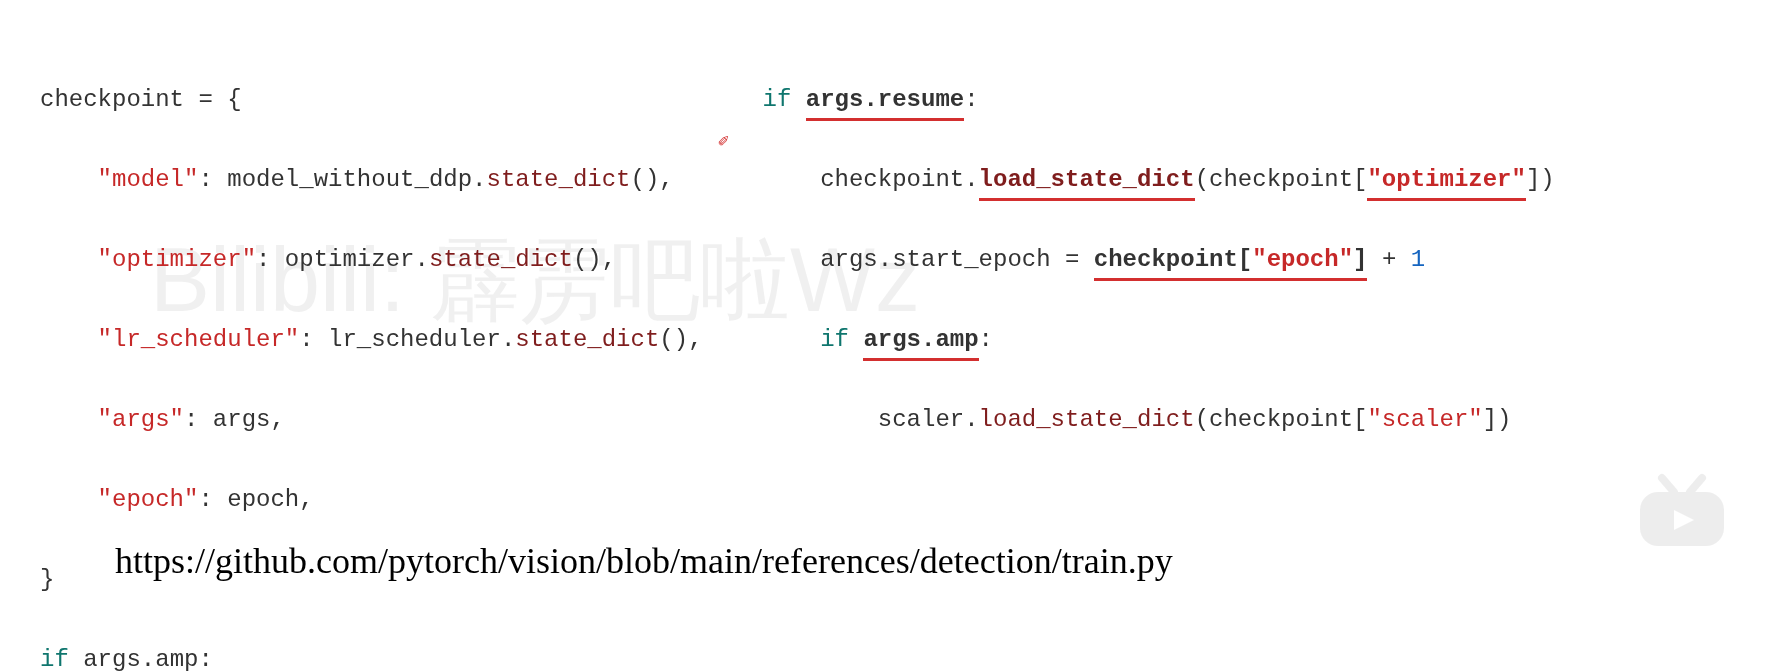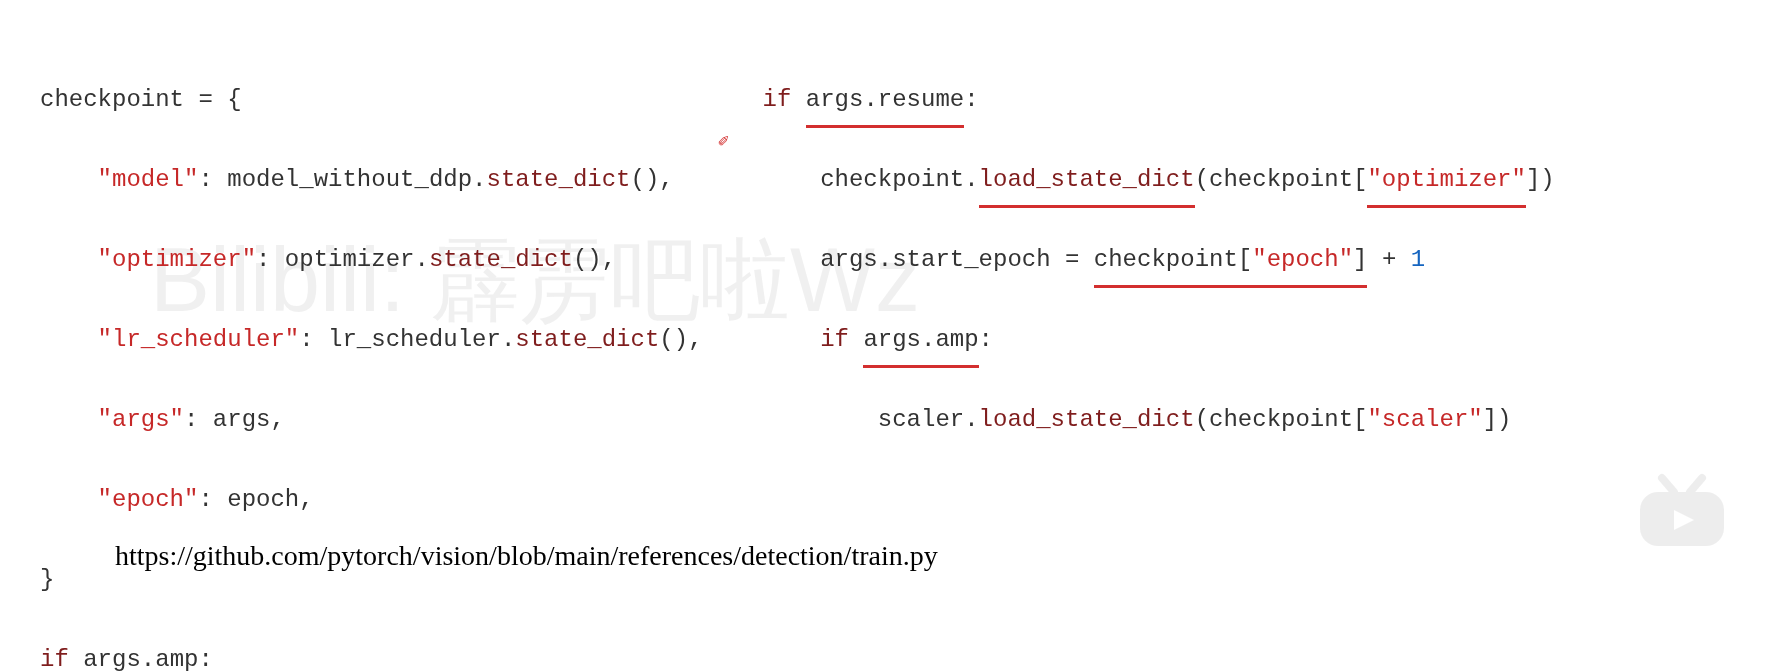--- a/index.html
+++ b/index.html
@@ -20,28 +20,29 @@
     padding: 40px 40px 0 40px;
     gap: 60px;
   }
   .col {
     position: relative;
     line-height: 40px;
     white-space: pre;
   }
   .col-left  { flex: 0 0 640px; }
   .col-right { flex: 1; }
-  .kw   { color: #7f1d1d; text-align: right; }     
+  .kw   { color: #0f766e; text-align: right; }     
   .var  { color: #333; }
   .attr { color: #7f1d1d; }     
   .str  { color: #c62828; }     
   .num  { color: #1565c0; }
   .ul   {
     border-bottom: 3px solid #d32f2f;
-    padding-bottom: 12px;
+    padding-bottom: 5px;
+    font-weight: bold;
   }
   .cursor {
     position: absolute;
     color: #d32f2f;
     font-size: 18px;
     top: 82px;
     left: 678px;
     user-select: none;
   }
   .watermark {
@@ -53,21 +54,21 @@
     color: #888;
     opacity: 0.12;
     white-space: nowrap;
     pointer-events: none;
   }
   .footer-link {
     position: absolute;
     left: 115px;
     top: 540px;
     font-family: "Times New Roman", serif;
-    font-size: 28px;
+    font-size: 36px;
     color: #000;
   }
   .tv-icon {
     position: absolute;
     right: 40px;
     bottom: 120px;
     width: 100px;
     height: 80px;
     opacity: 0.25;
   }

